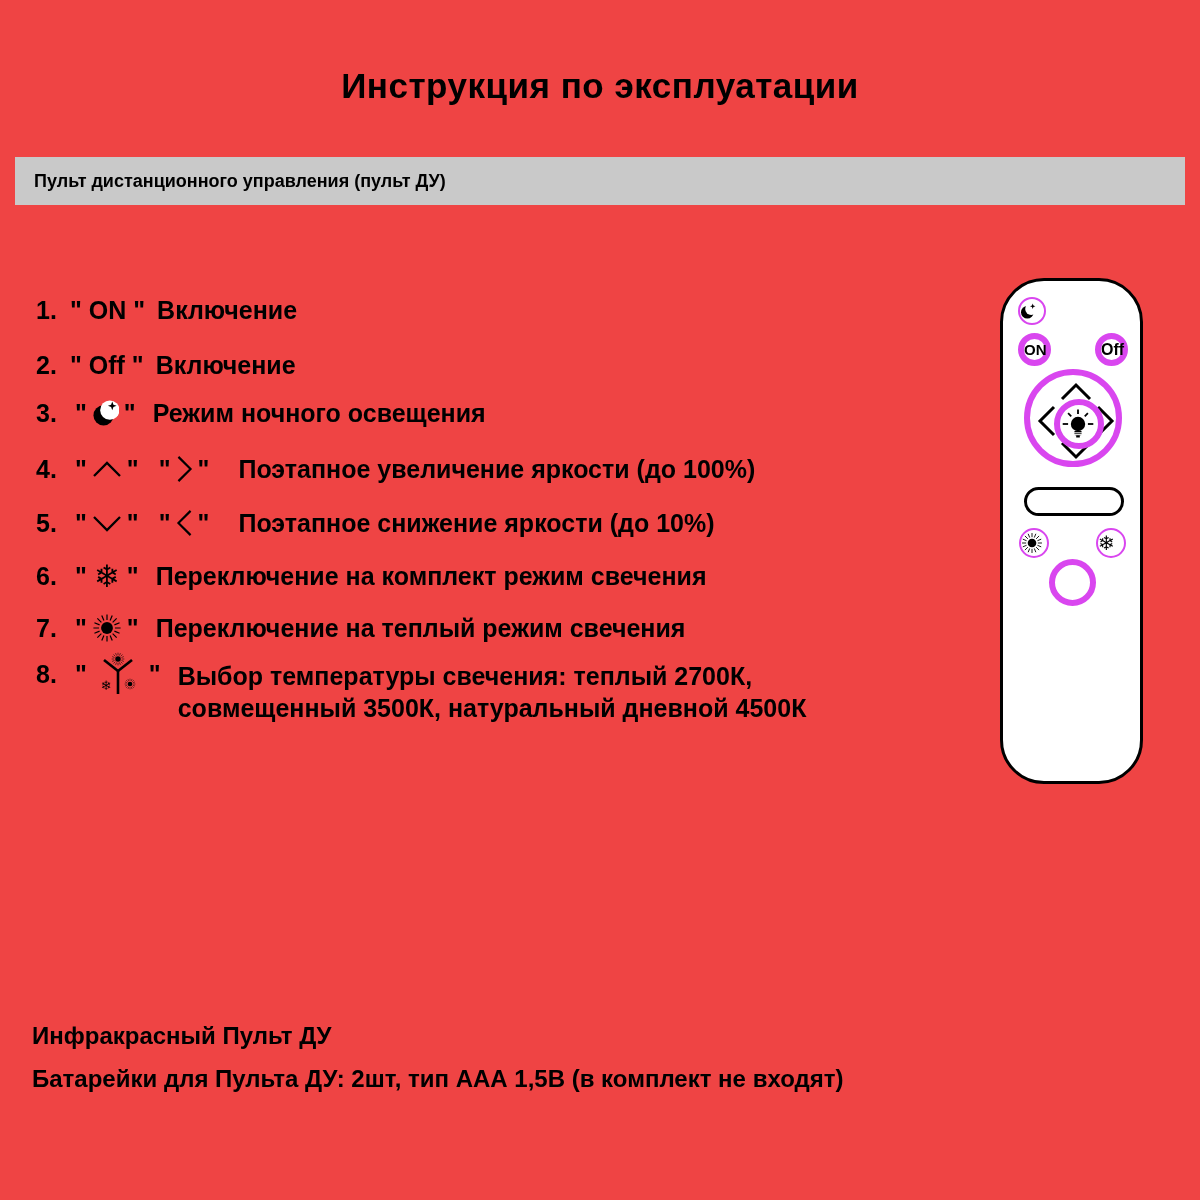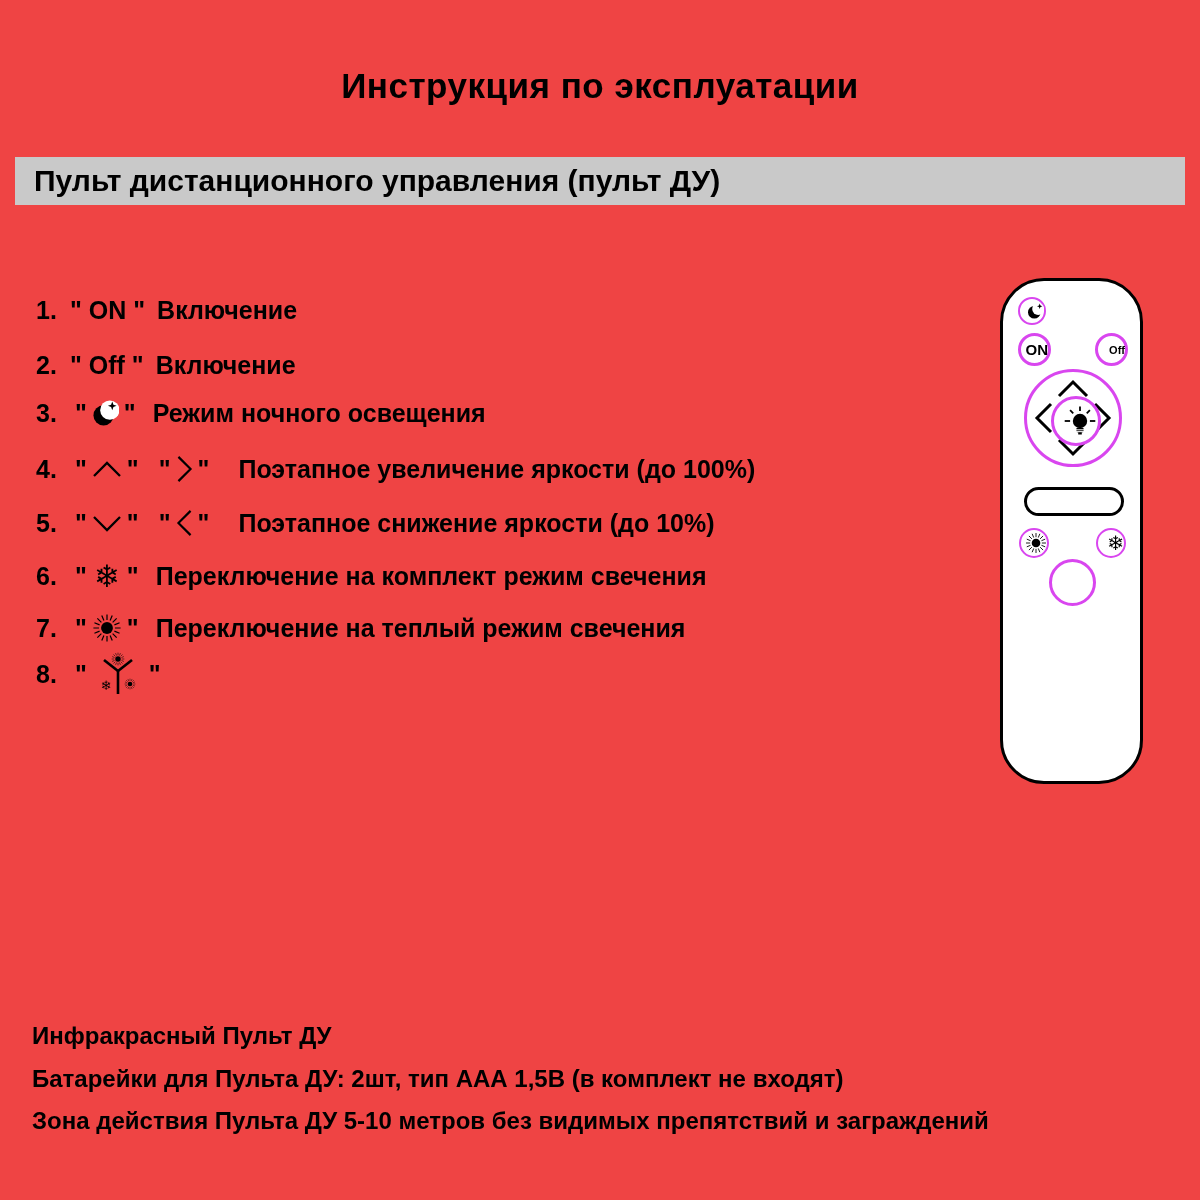--- a/index.html
+++ b/index.html
@@ -8,21 +8,21 @@
     font-family:"Liberation Sans","DejaVu Sans",sans-serif;
     font-weight:700;color:#000;overflow:hidden;
   }
   .page-title{
     position:absolute;top:66px;left:0;width:1200px;
     text-align:center;font-size:35px;letter-spacing:.5px;
   }
   .section-bar{
     position:absolute;left:15px;width:1170px;height:48px;
     background:#c9c9c9;display:flex;align-items:center;
-    padding-left:19px;box-sizing:border-box;font-size:30px;
+    padding-left:19px;box-sizing:border-box;font-size:18px;
   }
   .bar-remote{top:157px;}
   .bar-tech{top:940px;}
   .list-item{
     position:absolute;left:36px;display:flex;align-items:center;
     font-size:25px;white-space:nowrap;height:38px;
   }
   .num{display:inline-block;width:34px;}
   .q{margin:0 5px;}
   .desc{margin-left:12px;}
@@ -30,25 +30,25 @@
   .gap{display:inline-block;width:10px;}
   .icon{display:block;}
   .flake{font-family:"DejaVu Sans",sans-serif;font-size:31px;line-height:31px;margin:0 2px;}
   .item8{align-items:flex-start;height:80px;}
   .item8 .desc{line-height:32px;}
   
   .remote{
     position:absolute;left:1000px;top:278px;width:143px;height:506px;
     border:3px solid #000;border-radius:44px;box-sizing:border-box;background:#fff;
   }
-  .rc-circle{position:absolute;border:3px solid #d946ef;border-radius:50%;box-sizing:border-box;
-    display:flex;align-items:center;justify-content:flex-end;background:#fff;}
+  .rc-circle{position:absolute;border:6px solid #d946ef;border-radius:50%;box-sizing:border-box;
+    display:flex;align-items:center;justify-content:flex-start;background:#fff;}
   .rc-moon{left:15px;top:16px;width:28px;height:28px;border-width:2.5px;}
   .rc-on{left:15px;top:52px;width:33px;height:33px;font-size:15px;}
-  .rc-off{left:92px;top:52px;width:33px;height:33px;font-size:11px;}
+  .rc-off{left:92px;top:52px;width:33px;height:33px;font-size:16px;}
   .rc-nav{left:21px;top:88px;width:98px;height:98px;}
   .rc-inner{left:24px;top:24px;width:50px;height:50px;}
   .rc-nav-arrows{position:absolute;left:0;top:0;}
   .rc-pill{position:absolute;left:21px;top:206px;width:100px;height:29px;
     border:3px solid #000;border-radius:15px;box-sizing:border-box;background:#fff;}
   .rc-sun{left:16px;top:247px;width:30px;height:30px;border-width:2.5px;}
   .rc-snow{left:93px;top:247px;width:30px;height:30px;border-width:2.5px;}
   .rc-snow .flake-s{font-family:"DejaVu Sans",sans-serif;font-size:20px;line-height:20px;}
   .rc-round{left:46px;top:278px;width:47px;height:47px;}
   .tech-line{position:absolute;left:32px;font-size:24px;white-space:nowrap;}
@@ -186,20 +186,24 @@
     <span class="desc">Переключение на теплый режим свечения</span>
   </div>
 
   <div class="list-item item8" style="top:660px">
     <span class="num">8.</span>
     <span class="q">"</span>
     <svg class="icon" width="48" height="46" style="margin:-8px 2px 0">
         <use href="#sym-temp" width="48" height="46"></use>
       </svg>
     <span class="q">"</span>
+    <span class="desc">
+      <div>Выбор температуры свечения: теплый 2700К,</div>
+      <div>совмещенный 3500К, натуральный дневной 4500К</div>
+    </span>
   </div>
 
   <div class="remote">
     <div class="rc-circle rc-moon">
       <svg width="17" height="18">
           <use href="#sym-moon" width="17" height="18"></use>
         </svg>
     </div>
     <div class="rc-circle rc-on">
       <span>ON</span>
@@ -228,15 +232,14 @@
     </div>
     <div class="rc-circle rc-snow">
       <span class="flake-s">❄</span>
     </div>
     <div class="rc-circle rc-round"></div>
   </div>
 
 
   <div class="tech-line tl-0">Инфракрасный Пульт ДУ</div>
   <div class="tech-line tl-1">Батарейки для Пульта ДУ: 2шт, тип ААА 1,5В (в комплект не входят)</div>
-  <div class="tech-line tl-2">Зона действия Пульта ДУ 5-10 метров без видимых препятствий и заграждений</div>
 
 </div>
 
 </body></html>

